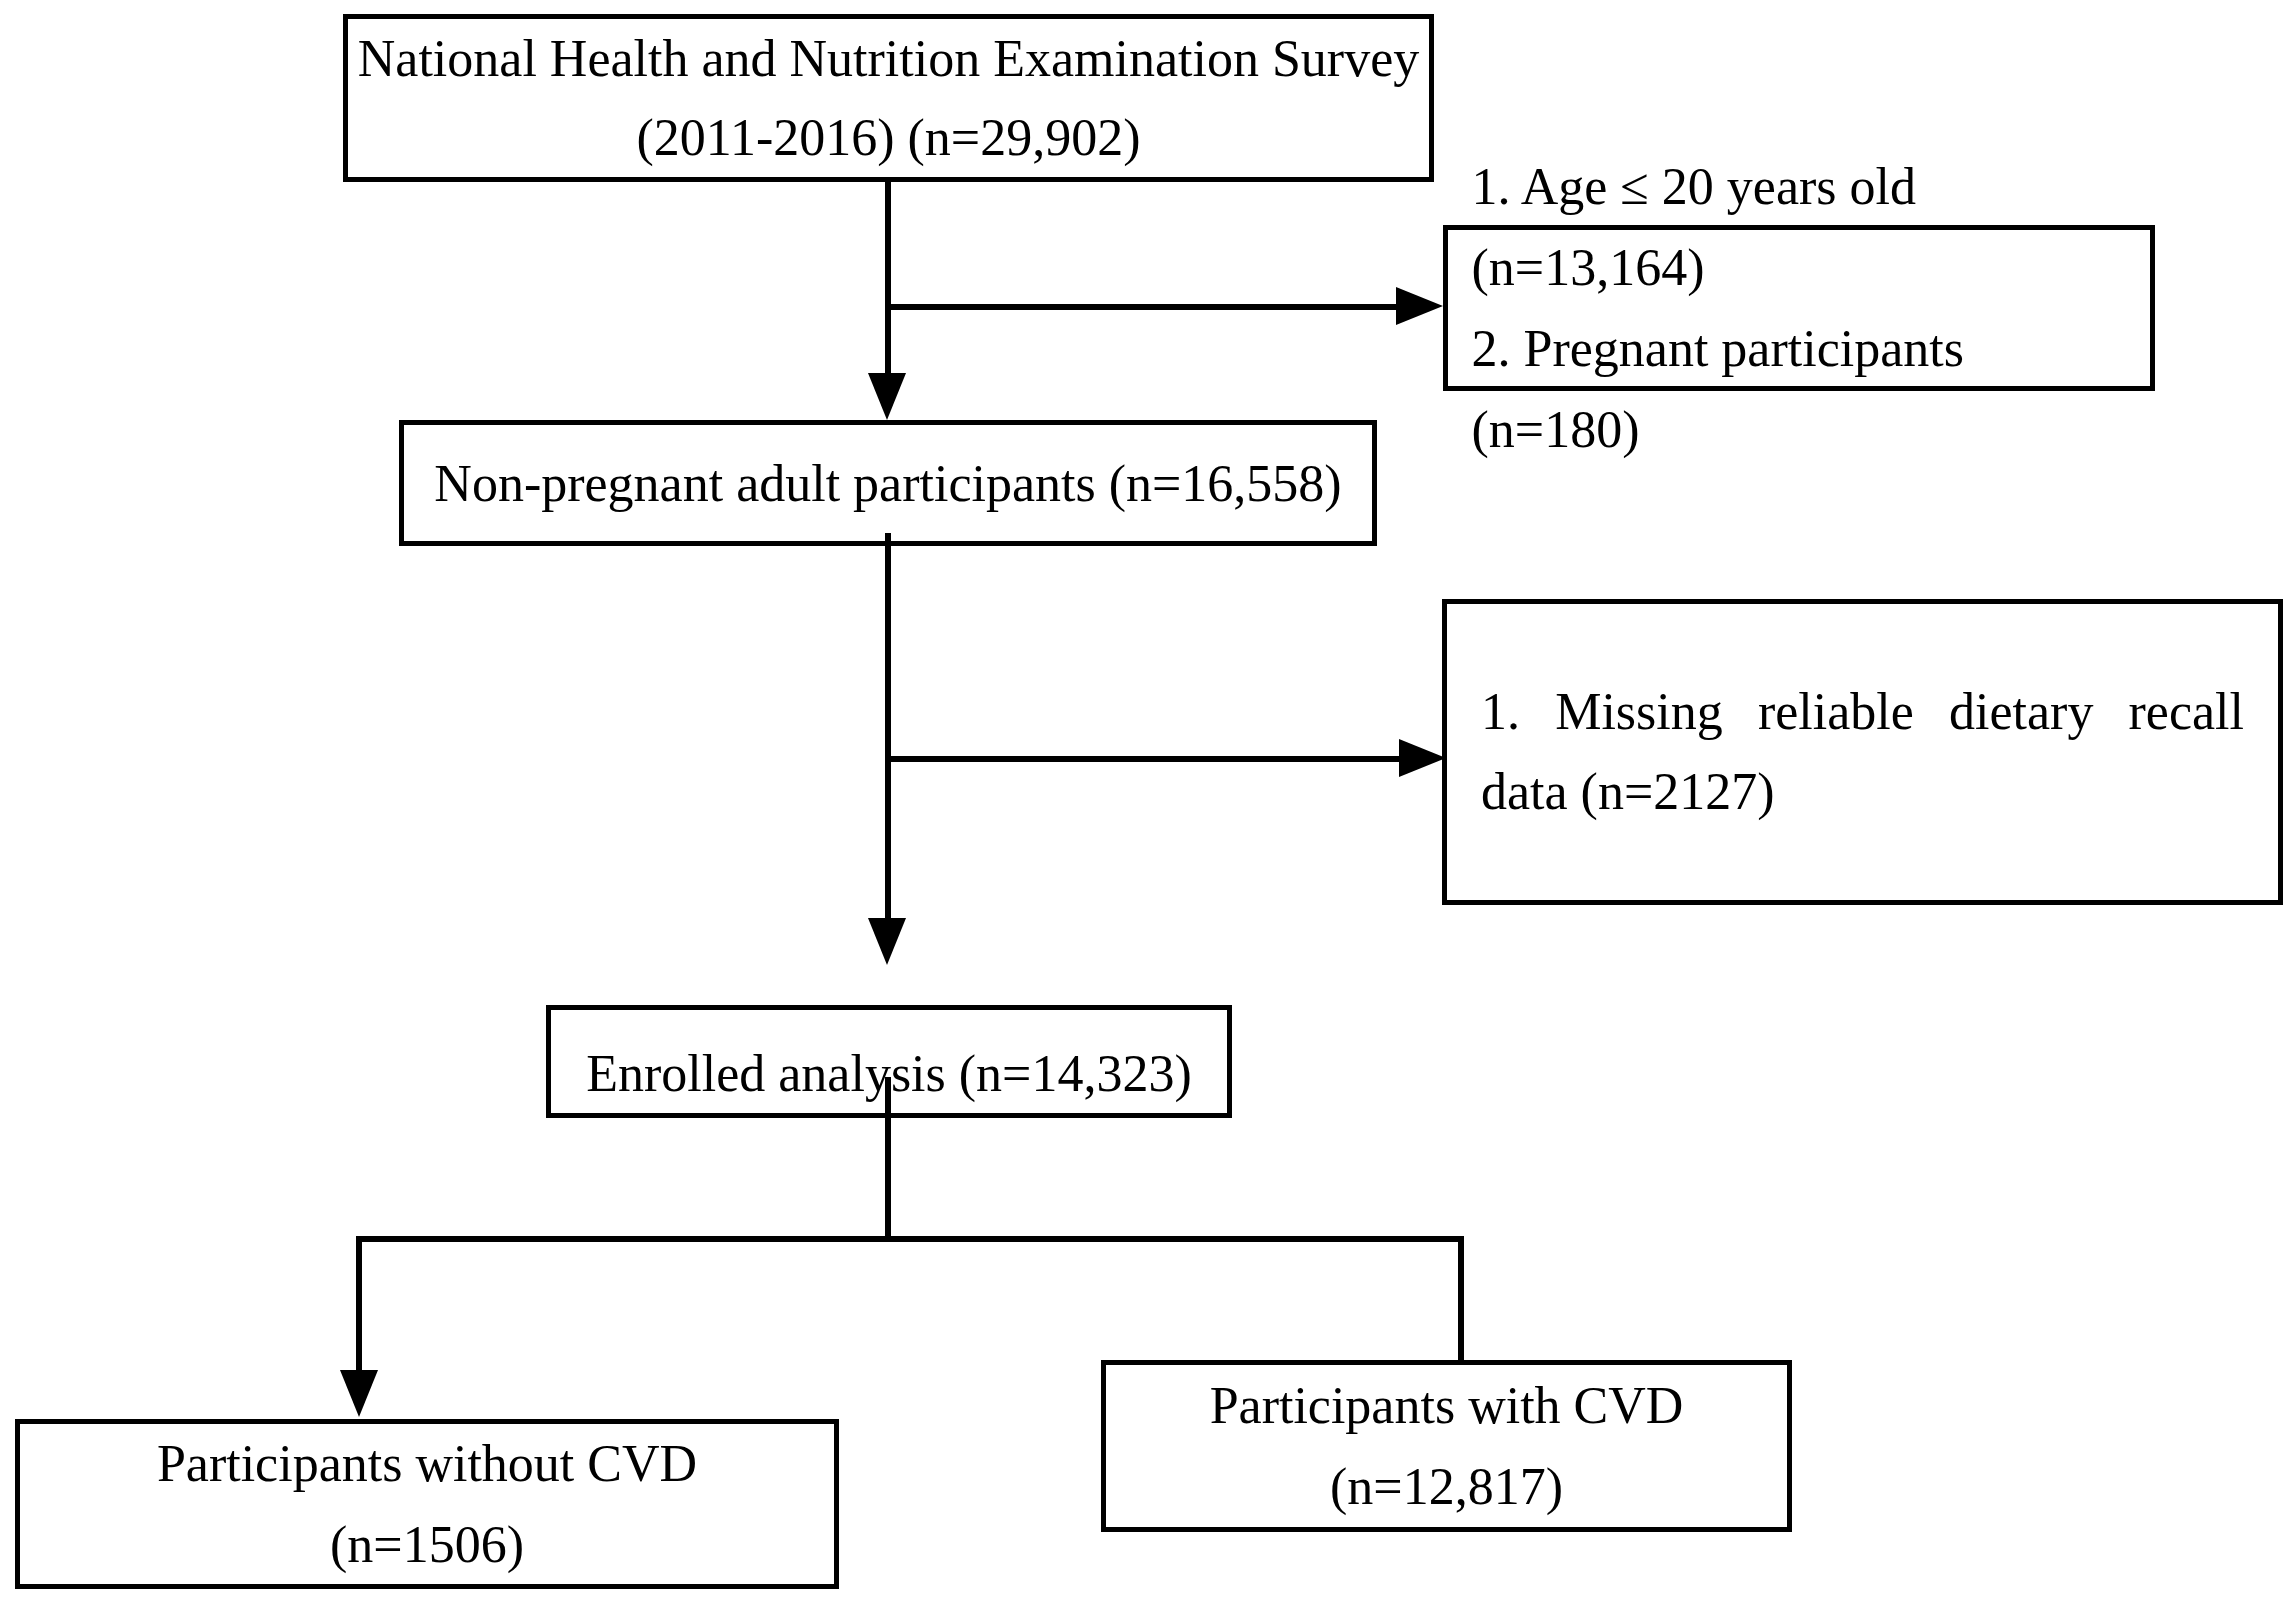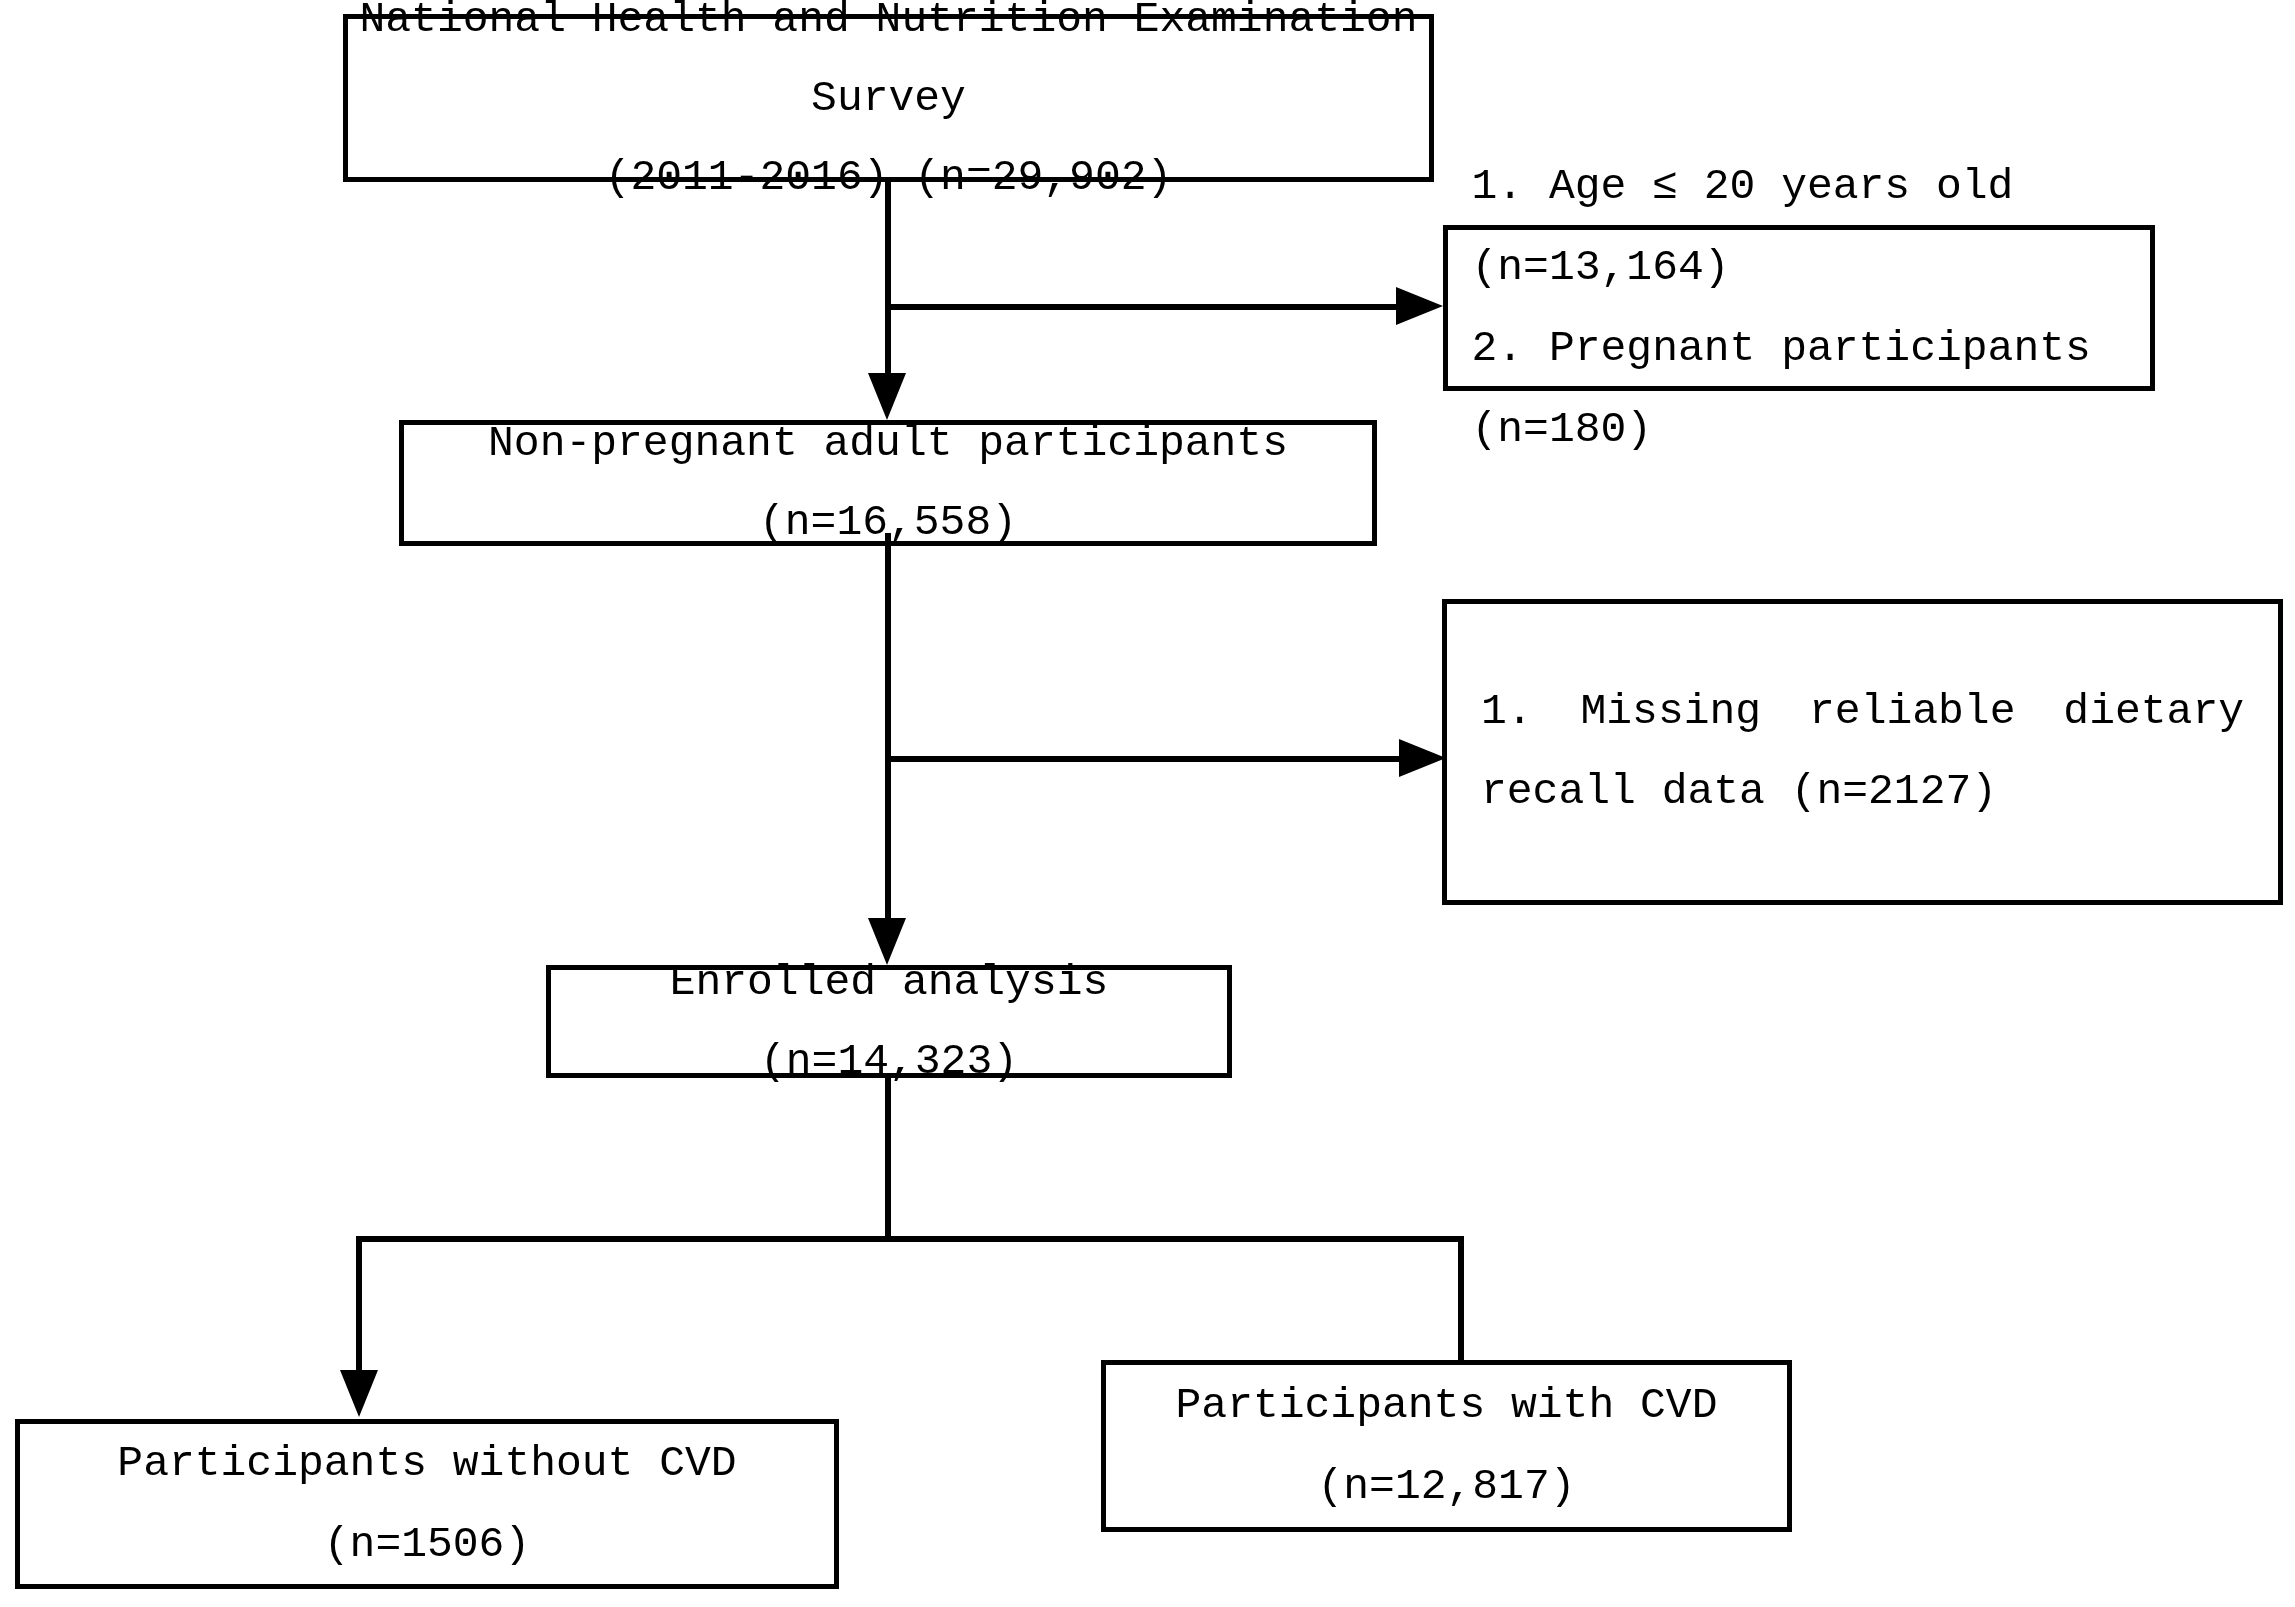--- a/index.html
+++ b/index.html
@@ -16,23 +16,22 @@
     color: #000000;
   }
   .node {
     position: absolute;
     box-sizing: border-box;
     border: 5.9px solid #000000;
     background: #ffffff;
     display: flex;
     flex-direction: column;
     justify-content: center;
-    font-size: 43px;
+    font-size: 52px;
     line-height: 79px;
-    font-family: Liberation Mono, monospace;
   }
   .node.centered { align-items: center; text-align: center; }
   .node.listy    { align-items: stretch; text-align: left; }
   .node p { margin: 0; }
   .node .just { text-align: justify; }
   .line {
     position: absolute;
     background: #000000;
   }
   .arrow {
@@ -79,21 +78,21 @@
   <div class="line" style="left:885px; top:533px; width:5.9px; height:386px;"></div>
   <div class="arrow down" style="left:868px; top:918px;"></div>
 
   <div class="line" style="left:885px; top:756px; width:521px; height:5.9px;"></div>
   <div class="arrow right" style="left:1399px; top:739px;"></div>
 
   <div class="node listy" style="left:1442px; top:599px; width:841px; height:306px; padding-left:34px; padding-right:34px; line-height:80px;">
     <p class="just">1. Missing reliable dietary recall data (n=2127)</p>
   </div>
 
-  <div class="node centered" style="left:546px; top:965px; width:686px; height:113px;">
+  <div class="node centered" style="left:546px; top:1005px; width:686px; height:113px;justify-content:flex-end;">
     <p>Enrolled analysis (n=14,323)</p>
   </div>
 
   <div class="line" style="left:885px; top:1077px; width:5.9px; height:165px;"></div>
   <div class="line" style="left:356px; top:1236px; width:1108px; height:5.9px;"></div>
 
   <div class="line" style="left:356px; top:1236px; width:5.9px; height:137px;"></div>
   <div class="arrow down" style="left:340px; top:1370px;"></div>
 
   <div class="line" style="left:1458px; top:1236px; width:5.9px; height:137px;"></div>

